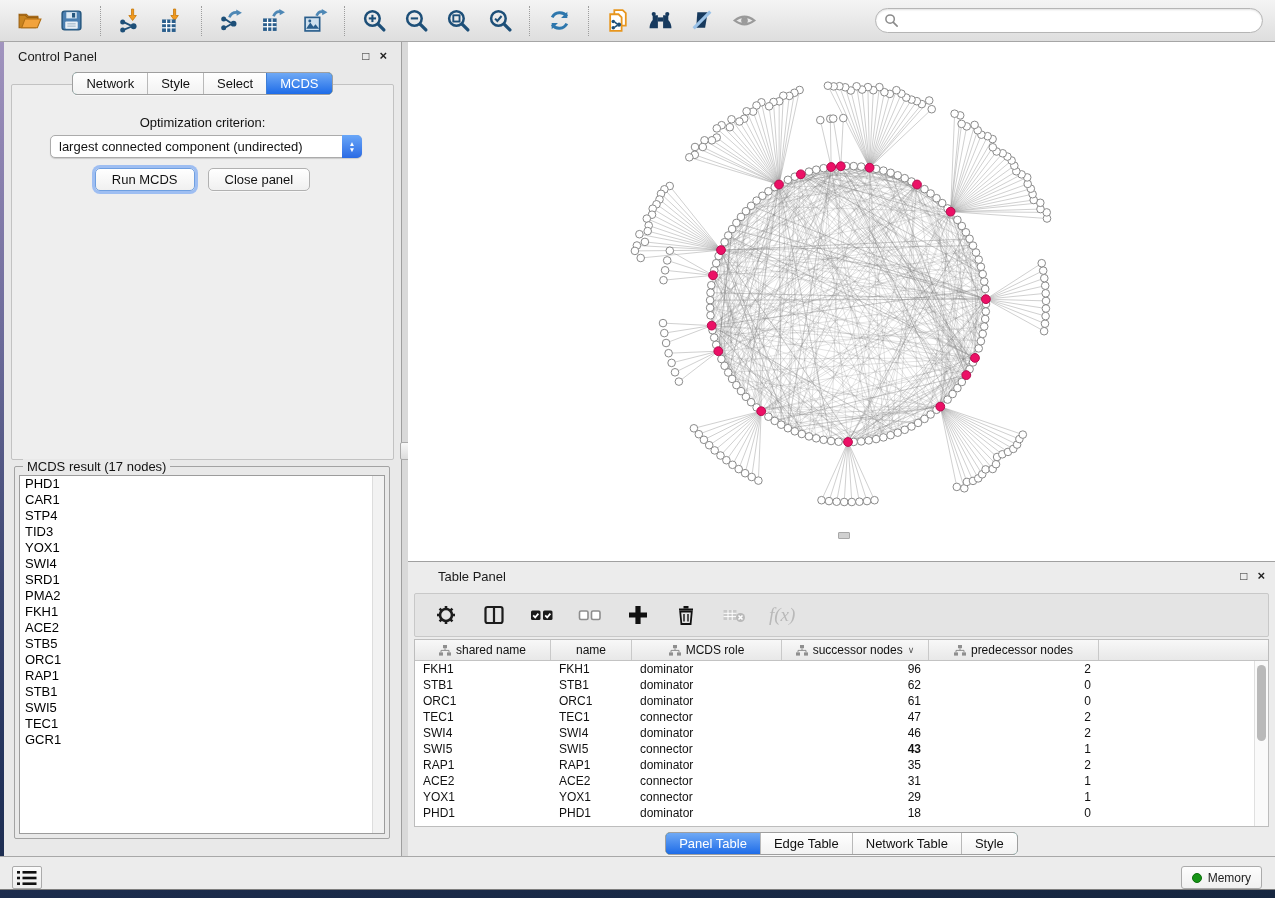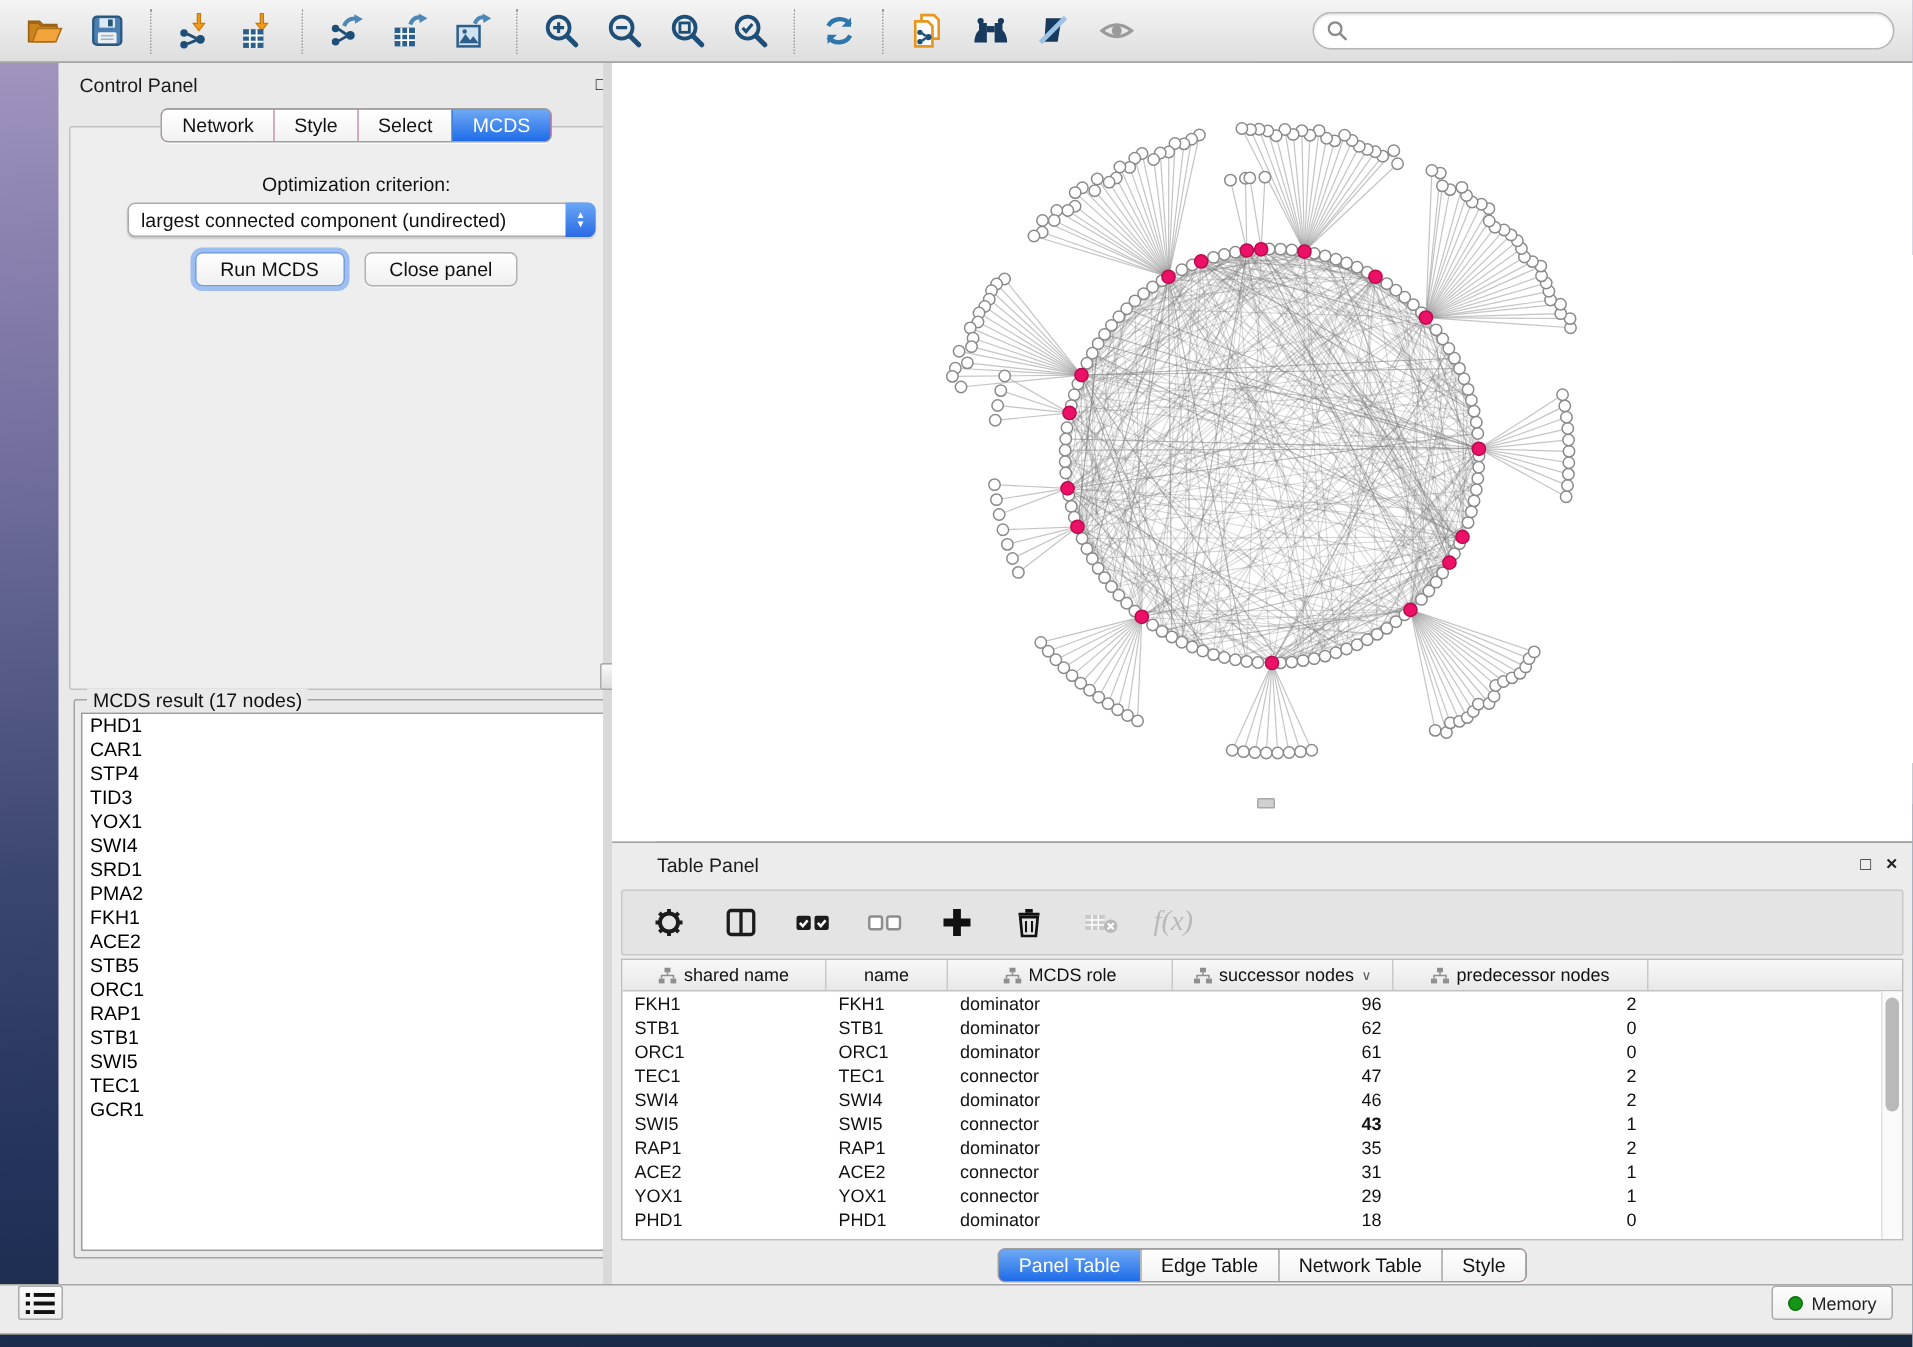--- a/index.html
+++ b/index.html
@@ -20,29 +20,29 @@
   .tb-btn { width:30px; height:30px; display:flex; align-items:center; justify-content:center; }
   .tb-btn svg { width:25px; height:25px; }
   .search-wrap { margin-left:auto; margin-right:12px; position:relative; }
   .search-field { width:388px; height:25px; border:1px solid #b5b5b5; border-radius:13px;
     background:#fff; padding:0 10px 0 28px; font-size:12px; outline:none; color:#333;
     box-shadow:inset 0 1px 2px rgba(0,0,0,0.12); }
   .search-mag { position:absolute; left:9px; top:5px; }
 
   
   .control-panel { left:4px; top:42px; width:398px; height:814px; background:#e9e9e9;
-    border-right:1px solid #9f9f9f;margin-left:35px; }
+    border-right:1px solid #9f9f9f; }
   .cp-titlebar { display:flex; align-items:center; height:28px; padding:0 14px; }
   .panel-title { font-size:13px; color:#1a1a1a; }
   .win-ctrl { margin-left:auto; display:flex; gap:10px; }
   .ctrl-glyph { font-size:13px; font-weight:bold; color:#222; line-height:14px; cursor:default; }
   .ctrl-glyph.float { font-size:12px; }
 
   .seg { display:inline-flex; border:1px solid #9f9f9f; border-radius:5px; overflow:hidden;
-    background:#ec4899; box-shadow:0 1px 0 rgba(255,255,255,.6); }
+    background:#0f766e; box-shadow:0 1px 0 rgba(255,255,255,.6); }
   .seg .seg-item { padding:3px 13px; font-size:13px; background:linear-gradient(#ffffff,#f2f2f2);
     border-left:1px solid #b9b9b9; color:#111; white-space:nowrap; }
   .seg .seg-item:first-child { border-left:none; }
   .seg .seg-item.sel { background:linear-gradient(#6fa9f5,#1e6ce8); color:#fff;
     border-left-color:#3f7fd6;text-align:center; }
   .cp-tabs-row { position:absolute; left:0; top:30px; width:100%; display:flex; justify-content:center; z-index:3; }
 
   .cp-box { position:absolute; left:7px; right:7px; top:42px; height:376px;
     background:#eeeeee; border:1px solid #c2c2c2; border-radius:2px; }
   .opt-label { text-align:center; margin-top:30px; font-size:13px; }
@@ -113,21 +113,21 @@
   .gr-cell { font-size:12px; line-height:16px; padding:0 8px; white-space:nowrap; overflow:hidden; }
   .gr-cell.num { text-align:right; }
   .v-scroll { position:absolute; right:0; top:21px; bottom:0; width:14px; background:#fafafa;
     border-left:1px solid #e0e0e0; }
   .v-thumb { position:absolute; left:2px; top:4px; width:9px; height:76px; background:#b9b9b9;
     border-radius:5px; }
   .tp-tabs-row { position:absolute; left:0; top:270px; width:100%; display:flex; justify-content:center; }
 
   
   .status-bar { left:0; top:856px; width:1275px; height:34px; background:#ececec;
-    border-top:1px solid #a8a8a8; border-bottom:1px solid #7e7e7e; display:flex; align-items:flex-start; }
+    border-top:1px solid #a8a8a8; border-bottom:1px solid #7e7e7e; display:flex; align-items:flex-end; }
   .list-btn { margin-left:12px; width:30px; height:23px; background:linear-gradient(#fbfbfb,#ededed);
     border:1px solid #ababab; border-radius:2px; display:flex; align-items:center; justify-content:center; }
   .memory-btn { margin-left:auto; margin-right:13px; height:23px; padding:0 10px;
     background:linear-gradient(#fdfdfd,#f0f0f0); border:1px solid #ababab; border-radius:3px;
     display:flex; align-items:center; gap:6px; font-size:12px; color:#222; }
   .mem-dot { width:10px; height:10px; border-radius:50%; background:#169416; border:1px solid #0d6e0d; }
 </style>
 </head>
 <body>
 

